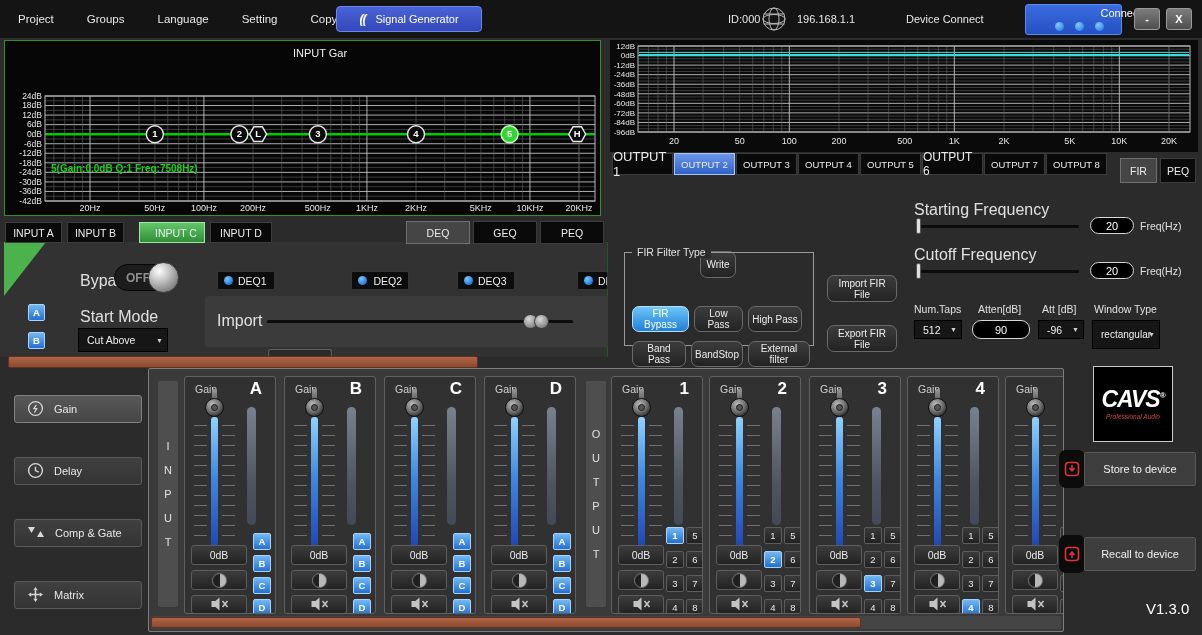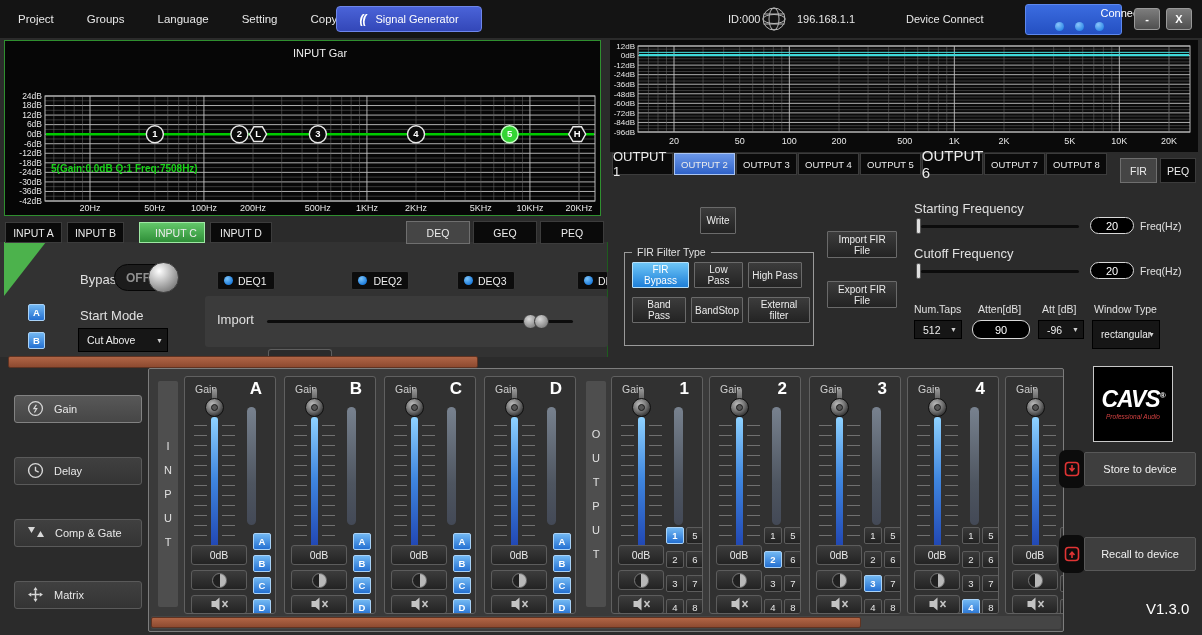--- a/index.html
+++ b/index.html
@@ -30,44 +30,44 @@
   svg text{font-family:"Liberation Sans",sans-serif;}
   
   .tab{position:absolute;box-sizing:border-box;display:flex;align-items:center;justify-content:center;
        background:#0a0a0a;color:#ececec;font-size:10.5px;border:1px solid #3c3c3c;cursor:default;}
   .tab.green{background:linear-gradient(#63c76a,#2f8f38);border-color:#9fe8a4;}
   .tab.bluesel{background:linear-gradient(#6b97e8,#2f62c8);border-color:#a9c4f2;}
   .tab.graysel{background:#454545;border-color:#6f6f6f;}
   
   .deqzone{position:absolute;left:0;top:242px;width:608px;height:115px;background:#323232;border-right:1px solid #1e5c1e;box-sizing:border-box;}
   .gtri{position:absolute;left:4px;top:242px;width:0;height:0;border-top:54px solid #4cb24c;border-right:42px solid transparent;}
-  .lbl{position:absolute;color:#e0e0e0;font-size:13px;white-space:nowrap;}
+  .lbl{position:absolute;color:#e0e0e0;font-size:16px;white-space:nowrap;}
   #bypass-pill{position:absolute;left:114px;top:264px;width:64px;height:27px;background:#1c1c1c;border:1px solid #060606;
        border-radius:14px;box-sizing:border-box;}
   #bypass-pill .off{position:absolute;left:11px;top:6px;font-size:12px;font-weight:bold;color:#8f8f8f;}
   #bypass-pill .tknob{position:absolute;right:-2px;top:-3px;width:31px;height:31px;border-radius:50%;
        background:radial-gradient(circle at 35% 28%,#ffffff,#b5b5b5 45%,#6a6a6a 90%);border:1px solid #444;box-sizing:border-box;}
   .deqbtn{position:absolute;top:271px;height:19px;background:#0c0c0c;border:1px solid #353535;border-radius:2px;
        color:#ededed;font-size:10.5px;display:flex;align-items:center;gap:5px;padding:0 6px;box-sizing:border-box;
        overflow:hidden;white-space:nowrap;font-family:inherit;}
   .bluedot{width:9px;height:9px;border-radius:50%;background:radial-gradient(circle at 35% 30%,#7cc4f8,#1f7fe0 70%);flex:0 0 auto;}
   .dd{position:absolute;background:#161616;border:1px solid #000;color:#eee;font-size:10.5px;display:flex;
       align-items:center;padding:0 16px 0 8px;box-sizing:border-box;white-space:nowrap;overflow:hidden;font-family:inherit;}
   .dd::after{content:'▼';position:absolute;right:4px;color:#cfcfcf;font-size:7px;}
   #thresh-panel{position:absolute;left:205px;top:296px;width:403px;height:51px;background:#3b3b3b;border-radius:3px;}
   .hline{position:absolute;height:3px;background:#0c0c0c;border-radius:2px;}
   .dknob{position:absolute;width:15px;height:15px;border-radius:50%;border:1px solid #3a3a3a;box-sizing:border-box;
       background:radial-gradient(circle at 38% 32%,#d8d8d8,#9a9a9a 55%,#666);}
   #partial-ctl{position:absolute;left:268px;top:349px;width:62px;height:8px;background:#2b2b2b;
       border:1px solid #5e5e5e;border-bottom:none;border-radius:3px 3px 0 0;}
   .orange{position:absolute;background:linear-gradient(#b06546,#8d4a30);border:1px solid #5f3322;border-radius:2px;box-sizing:border-box;}
   
-  .btn3d{position:absolute;background:linear-gradient(#3c3c3c,#232323);border:1px solid #6a6a6a;border-radius:1px;
+  .btn3d{position:absolute;background:linear-gradient(#3c3c3c,#232323);border:1px solid #6a6a6a;border-radius:7px;
       color:#ececec;font-size:10px;display:flex;align-items:center;justify-content:center;box-sizing:border-box;
-      font-family:inherit;padding:0 2px;}
+      font-family:inherit;padding:0 2px;margin-top:44px;}
   .btn3d.fir-active{background:linear-gradient(#6ec6f7,#1e7fd8);border-color:#b5e0fa;color:#fff;text-align:center;}
   #fir-group{position:absolute;left:624px;top:252px;width:188px;height:92px;border:1px solid #9a9a9a;}
   #fir-group-title{position:absolute;left:632px;top:246px;background:#2b2b2b;padding:0 5px;color:#e0e0e0;font-size:10.5px;}
   .valbox{position:absolute;background:#000;border:1.5px solid #d8d8d8;border-radius:9px;color:#fff;font-size:11px;
       display:flex;align-items:center;justify-content:center;box-sizing:border-box;}
   .vknob{position:absolute;width:5px;height:16px;background:#e0e0e0;border:1px solid #555;border-radius:2px;box-sizing:border-box;}
   
   .sidebtn{position:absolute;left:14px;width:128px;height:28px;background:linear-gradient(#404040,#343434);
       border:1px solid #5a5a5a;border-radius:3px;display:flex;align-items:center;gap:10px;padding-left:12px;
       color:#e8e8e8;font-size:11px;box-sizing:border-box;font-family:inherit;}
@@ -668,21 +668,21 @@
     <div class="tab green" style="left: 139px; top: 222px; width: 66px; height: 21px; padding-left: 8px;">INPUT C</div>
     <div class="tab" style="left: 210px; top: 222px; width: 62px; height: 21px;">INPUT D</div>
     <div class="tab graysel" style="left: 406px; top: 221px; width: 64px; height: 23px;">DEQ</div>
     <div class="tab" style="left: 473px; top: 221px; width: 64px; height: 23px;">GEQ</div>
     <div class="tab" style="left: 540px; top: 221px; width: 64px; height: 23px;">PEQ</div>
     <div class="tab" style="left: 612px; top: 153px; width: 61px; height: 22px; font-size: 13px;">OUTPUT 1</div>
     <div class="tab bluesel" style="left: 674px; top: 153px; width: 61px; height: 22px; font-size: 9.5px;">OUTPUT 2</div>
     <div class="tab" style="left: 736px; top: 153px; width: 61px; height: 22px; font-size: 9.5px;">OUTPUT 3</div>
     <div class="tab" style="left: 798px; top: 153px; width: 61px; height: 22px; font-size: 9.5px;">OUTPUT 4</div>
     <div class="tab" style="left: 860px; top: 153px; width: 61px; height: 22px; font-size: 9.5px;">OUTPUT 5</div>
-    <div class="tab" style="left: 922px; top: 153px; width: 61px; height: 22px; font-size: 15px;">OUTPUT 6</div>
+    <div class="tab" style="left: 922px; top: 153px; width: 61px; height: 22px; font-size: 12px;">OUTPUT 6</div>
     <div class="tab" style="left: 984px; top: 153px; width: 61px; height: 22px; font-size: 9.5px;">OUTPUT 7</div>
     <div class="tab" style="left: 1046px; top: 153px; width: 61px; height: 22px; font-size: 9.5px;">OUTPUT 8</div>
     <div class="tab graysel" style="left: 1120px; top: 158px; width: 37px; height: 25px;">FIR</div>
     <div class="tab" style="left: 1160px; top: 158px; width: 36px; height: 25px;">PEQ</div>
     <button class="deqbtn" style="left: 217px; width: 58px;">
       <span class="bluedot"></span>
       <span>DEQ1</span>
     </button>
     <button class="deqbtn" style="left: 351px; width: 58px; justify-content: space-between;">
       <span class="bluedot"></span>

